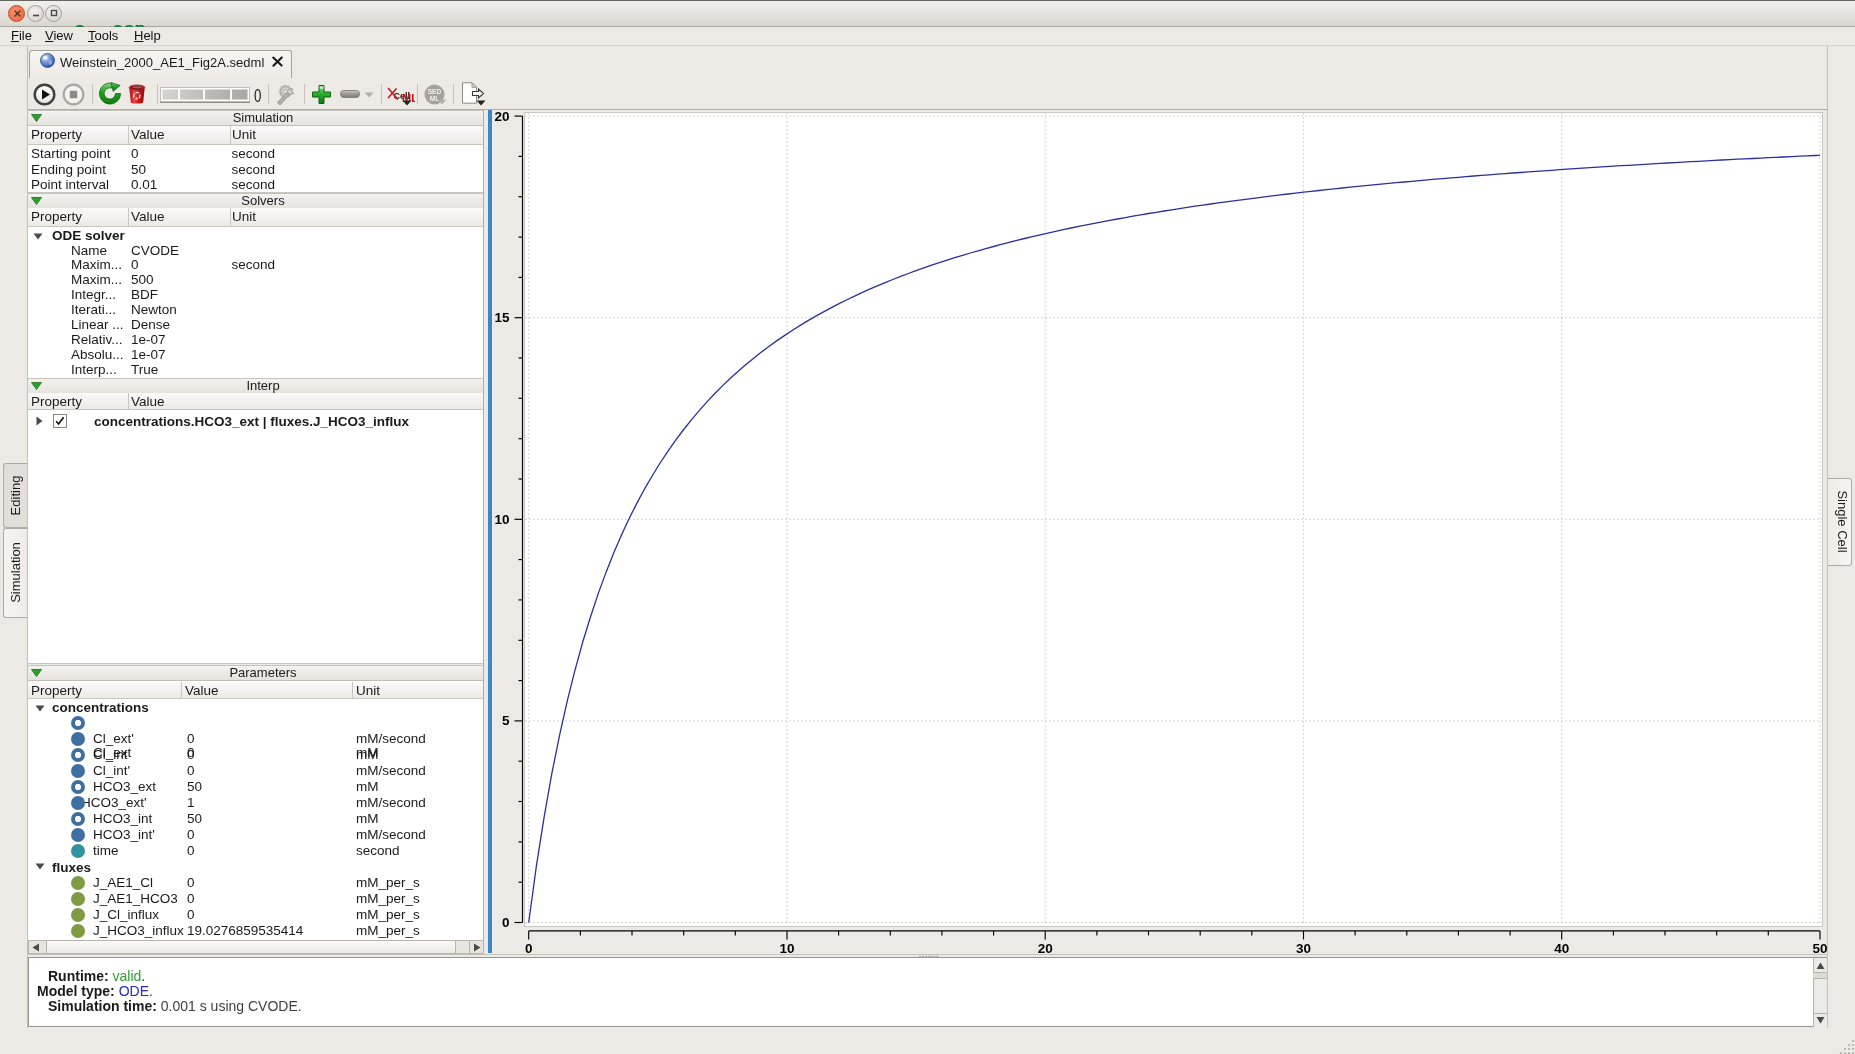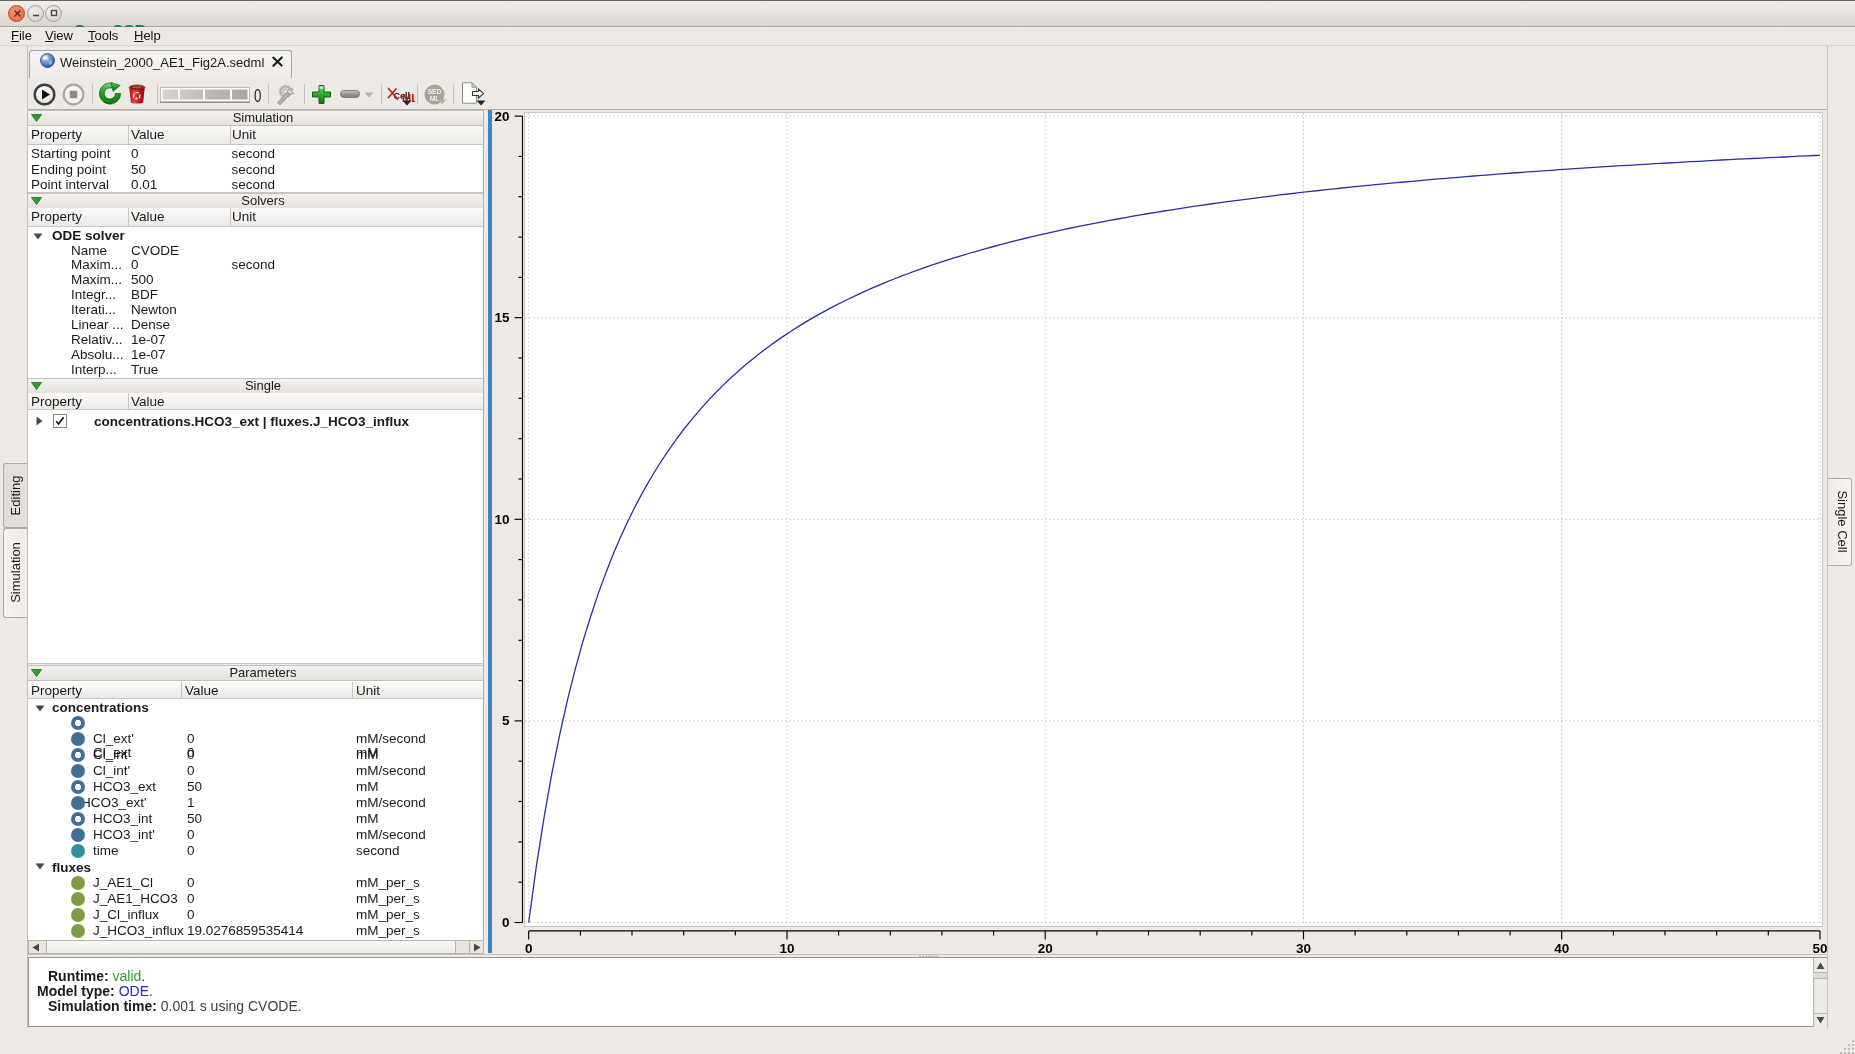--- a/index.html
+++ b/index.html
@@ -313,21 +313,21 @@
 <span style="left:103px">1e-07</span>
 </div>
 <div class="row" style="top:236.79999999999984px">
 <span style="left:43px">Absolu...</span>
 <span style="left:103px">1e-07</span>
 </div>
 <div class="row" style="top:251.69999999999982px">
 <span style="left:43px">Interp...</span>
 <span style="left:103px">True</span>
 </div>
-<div class="sechdr" style="top:268px">Single</div>
+<div class="sechdr" style="top:268px">Interp</div>
 <svg style="position:absolute;left:3px;top:272px" width="11" height="8" viewBox="0 0 11 8">
       <path d="M0.5 0.5 H10.5 L5.5 7.5Z" fill="#2ba12b" stroke="#1d701d" stroke-width="0.8"></path>
     </svg>
 <div class="colhdr" style="top:283px;height:17px">
 <span style="left:3px">Property</span>
 <span style="left:103px">Value</span>
 </div>
 <div class="csep" style="left:99.5px;top:283px;height:17px"></div>
 <svg style="position:absolute;left:8px;top:306px" width="7" height="10" viewBox="0 0 7 10">
       <path d="M0.5 0.5 V9.5 L6.5 5Z" fill="#4c4a46"></path>

